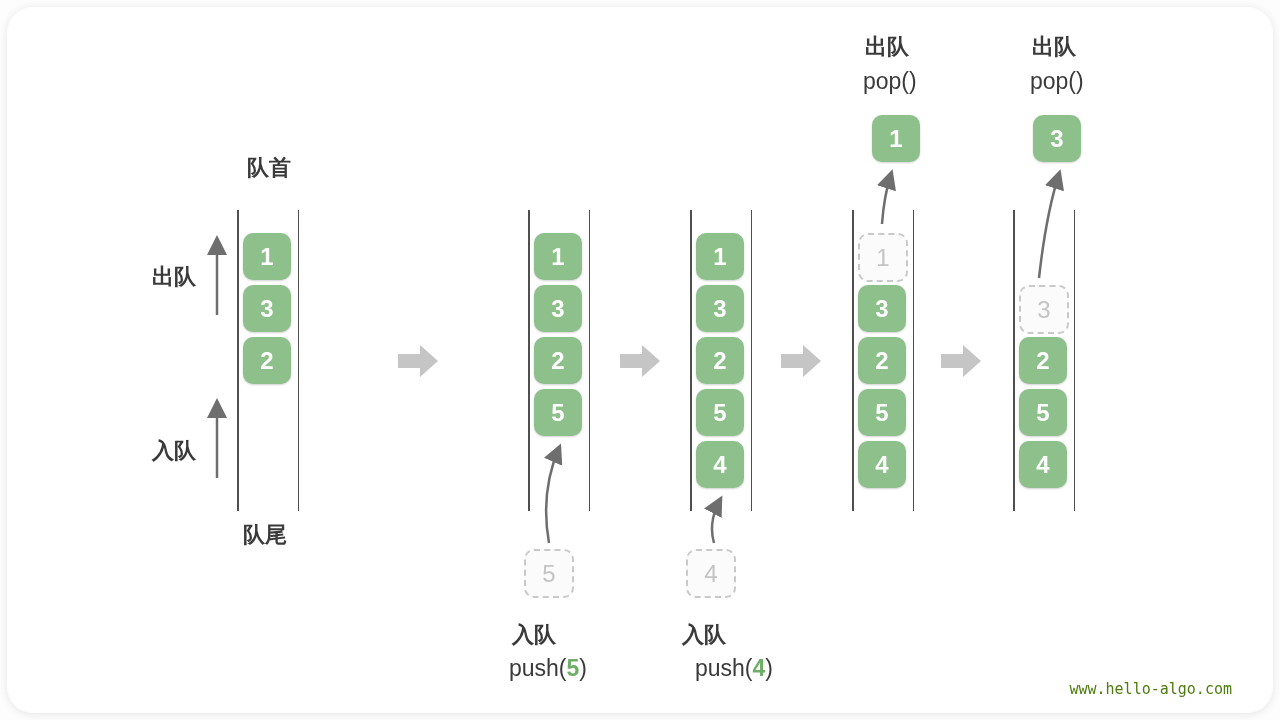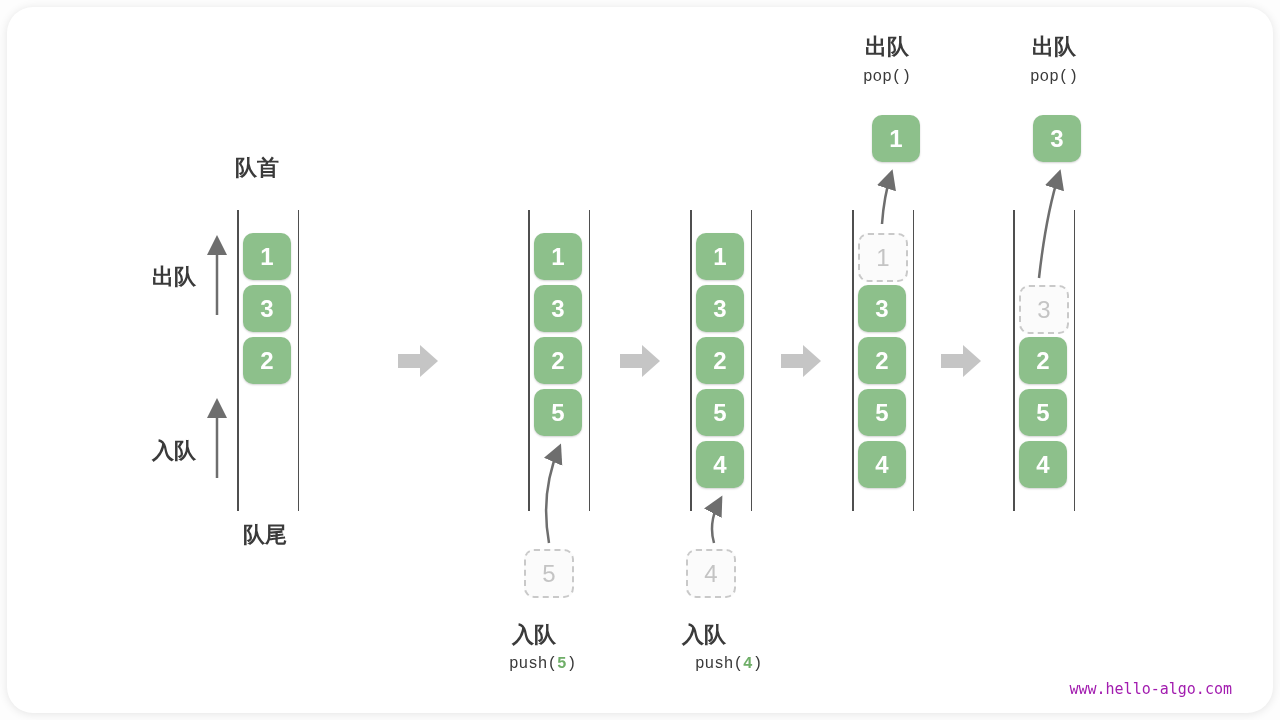--- a/index.html
+++ b/index.html
@@ -2,38 +2,38 @@
 <html><head>
 <meta charset="utf-8">
 <style>
   html,body{margin:0;padding:0;background:#ffffff;}
   .canvas{position:relative;width:1280px;height:720px;font-family:"Liberation Sans",sans-serif;overflow:hidden;background:#fdfdfd;}
   .card{position:absolute;left:7px;top:7px;right:7px;bottom:7px;background:#ffffff;border-radius:26px;box-shadow:0 1px 10px rgba(0,0,0,0.10);}
   .title-box{position:absolute;left:170px;top:45px;height:57px;padding:0 26px;background:#e7e7e7;border-radius:6px;display:flex;align-items:center;gap:12px;}
   .title-zh{font-size:27px;font-weight:bold;color:#3a3a3a;}
   .title-en{font-family:"DejaVu Sans Mono","Liberation Mono",monospace;font-size:24px;color:#3a3a3a;}
   .zh-label{position:absolute;font-size:22px;font-weight:bold;color:#3a3a3a;white-space:nowrap;}
-  .mono-label{position:absolute;font-family:Liberation Mono, monospace;font-size:16px;color:#3a3a3a;white-space:nowrap;text-align:center;}
+  .mono-label{position:absolute;font-family:Liberation Sans, sans-serif;font-size:23px;color:#3a3a3a;white-space:nowrap;text-align:center;}
   .mono-label .arg{color:#6fae68;font-weight:bold;}
   .qline{position:absolute;width:1.5px;background:#4f4f4f;top:210px;height:301px;}
   .qbox{position:absolute;width:48px;height:47px;border-radius:10px;background:#8dc08b;color:#ffffff;
         font-size:24px;font-weight:bold;display:flex;align-items:center;justify-content:center;
         box-shadow:0 1px 2px rgba(0,0,0,0.18);}
   .qbox.dashed{background:#fbfbfb;border:2px dashed #c9c9c9;color:#c4c4c4;box-shadow:none;width:46px;height:45px;font-weight:normal;}
-  .watermark{position:absolute;right:48px;bottom:22px;font-family:"DejaVu Sans Mono","Liberation Mono",monospace;font-size:15px;color:#a21caf;}
+  .watermark{position:absolute;right:48px;bottom:22px;font-family:"DejaVu Sans Mono","Liberation Mono",monospace;font-size:15px;color:#4d7c0f;}
   svg.overlay{position:absolute;left:0;top:0;pointer-events:none;}
 </style>
 </head>
 <body>
 
 <div class="canvas">
   <div class="card"></div>
 
 
-  <div class="zh-label" style="left:235px;top:153px;">队首</div>
+  <div class="zh-label" style="left:247px;top:153px;">队首</div>
   <div class="zh-label" style="left:243px;top:520px;">队尾</div>
   <div class="zh-label" style="left:152px;top:262px;">出队</div>
   <div class="zh-label" style="left:152px;top:436px;">入队</div>
 
   <div class="zh-label" style="left:865px;top:32px;">出队</div>
   <div class="mono-label" style="left:863px;top:68px;">pop()</div>
   <div class="zh-label" style="left:1032px;top:32px;">出队</div>
   <div class="mono-label" style="left:1030px;top:68px;">pop()</div>
 
   <div class="zh-label" style="left:512px;top:620px;">入队</div>

